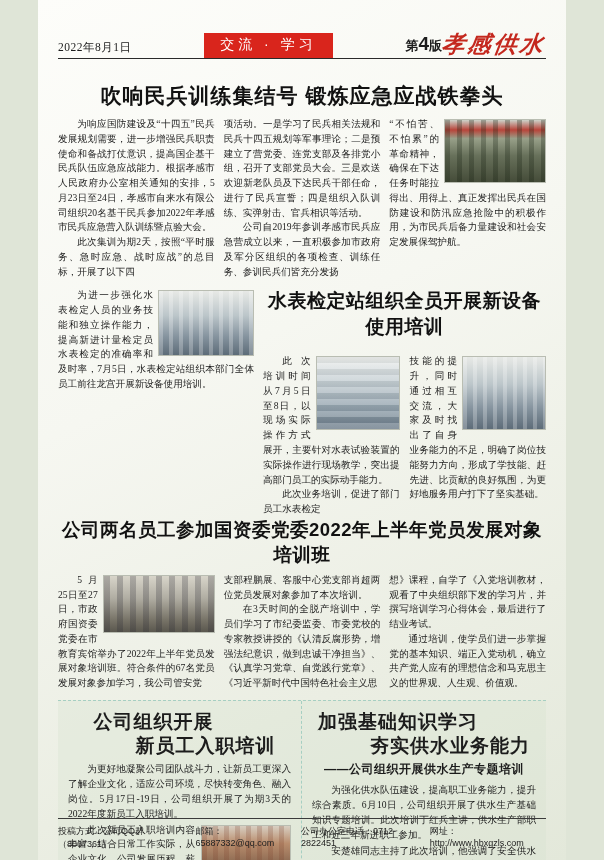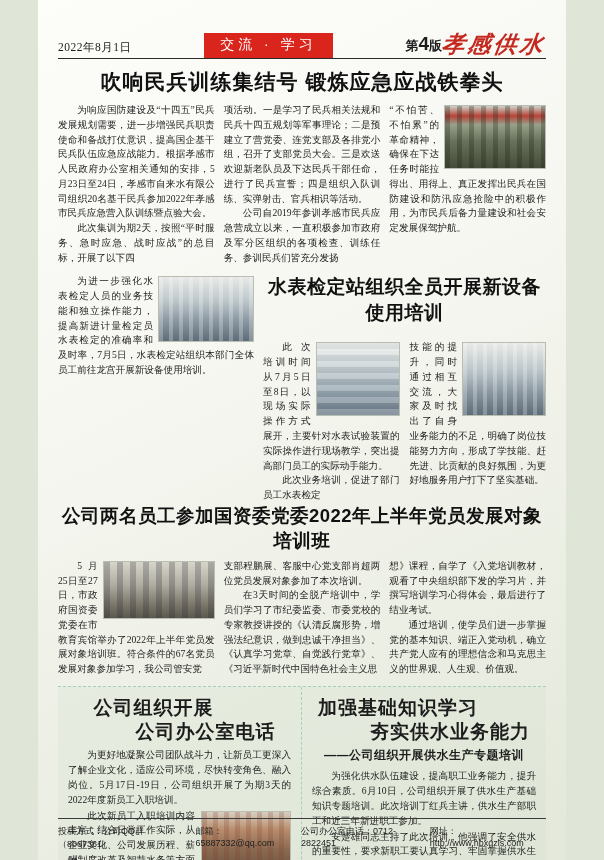--- a/index.html
+++ b/index.html
@@ -47,21 +47,21 @@
   .ph-room1 { background:
      repeating-linear-gradient(90deg,rgba(120,60,40,.22) 0 5px,rgba(0,0,0,0) 5px 11px),
      linear-gradient(180deg,#d8cfc2 0%,#b98d6d 28%,#8c6a52 60%,#6a4f3c 100%); }
   .ph-room2 { background:
      repeating-linear-gradient(90deg,rgba(30,30,35,.3) 0 6px,rgba(0,0,0,0) 6px 14px),
      linear-gradient(180deg,#e2e0da 0%,#b7b2a8 45%,#7c7770 80%,#55514b 100%); }
   .ph-green { background:
      repeating-linear-gradient(90deg,rgba(20,70,45,.25) 0 7px,rgba(0,0,0,0) 7px 15px),
      linear-gradient(180deg,#e8e6da 0%,#c9c6b4 30%,#49604e 70%,#2f4436 100%); }
   
-  .a1 { margin-top:9px; }
+  .a1 { margin-top:23px; }
   .a1 .atitle { font-size:21px; margin-bottom:7px; }
   .a1 .photo { float:right; width:102px; height:64px; margin:2px 0 2px 5px; }
   
   .a2 { margin-top:9px; display:flex; gap:9px; }
   .a2-left { width:196px; flex:none; }
   .a2-left .photo { float:right; width:96px; height:66px; margin:2px 0 3px 5px; }
   .a2-right { flex:1; }
   .a2-right .atitle { font-size:19px; margin-bottom:14px; letter-spacing:.5px; }
   .a2-halves { display:flex; gap:10px; }
   .a2-halves > div { flex:1 1 0; }
@@ -164,21 +164,21 @@
       <div>
         <p class="body noind">想》课程，自学了《入党培训教材，观看了中央组织部下发的学习片，并撰写培训学习心得体会，最后进行了结业考试。</p>
         <p class="body">通过培训，使学员们进一步掌握党的基本知识、端正入党动机，确立共产党人应有的理想信念和马克思主义的世界观、人生观、价值观。</p>
       </div>
     </div>
   </section>
 
   <div class="band">
     <section class="a4">
       <div class="t2line shift-l">公司组织开展</div>
-      <div class="t2line shift-r">公司办公室电话</div>
+      <div class="t2line shift-r">新员工入职培训</div>
       <div style="height:5px"></div>
       <p class="body">为更好地凝聚公司团队战斗力，让新员工更深入了解企业文化，适应公司环境，尽快转变角色、融入岗位。5月17日-19日，公司组织开展了为期3天的2022年度新员工入职培训。</p>
       <div class="rest">
         <div class="a4-imgs">
           <div class="photo ph-room1"></div>
           <div class="photo ph-room2"></div>
         </div>
         <p class="body">此次新员工入职培训内容丰富，结合日常工作实际，从企业文化、公司发展历程、薪酬制度改革及智慧水务等方面对新员工进行全面系统讲解。随后，新员工分别做了自我介绍，分享了进入公司后的工作感悟，畅谈了对未来的发展展望和工作规划，让大家更加了解彼此，活跃了现场气氛。学习期间，公司还组织新员工来到汉川泵站、三水厂及营业厅进行参观，进一步了解公司情况。</p>
 
       </div>

